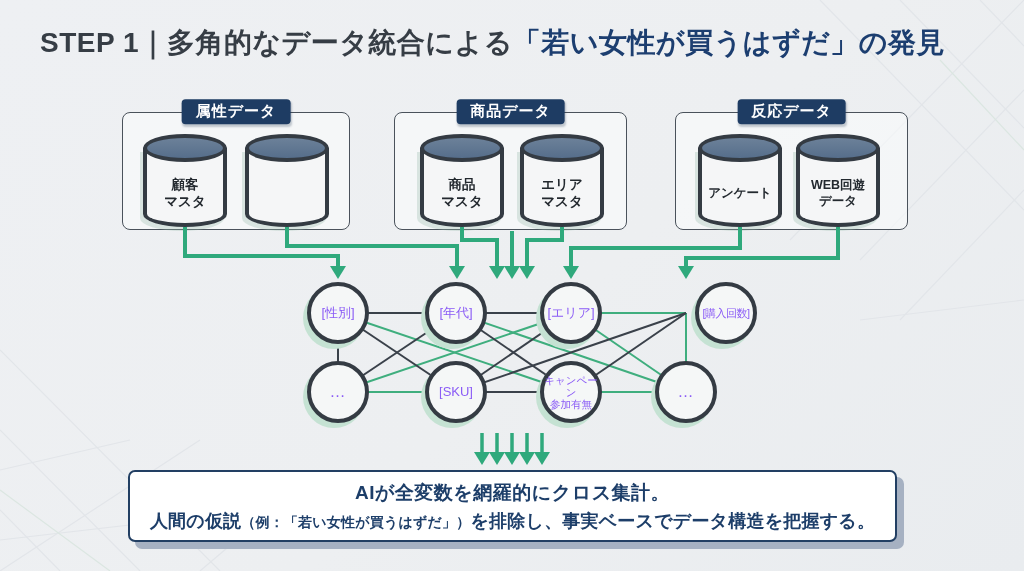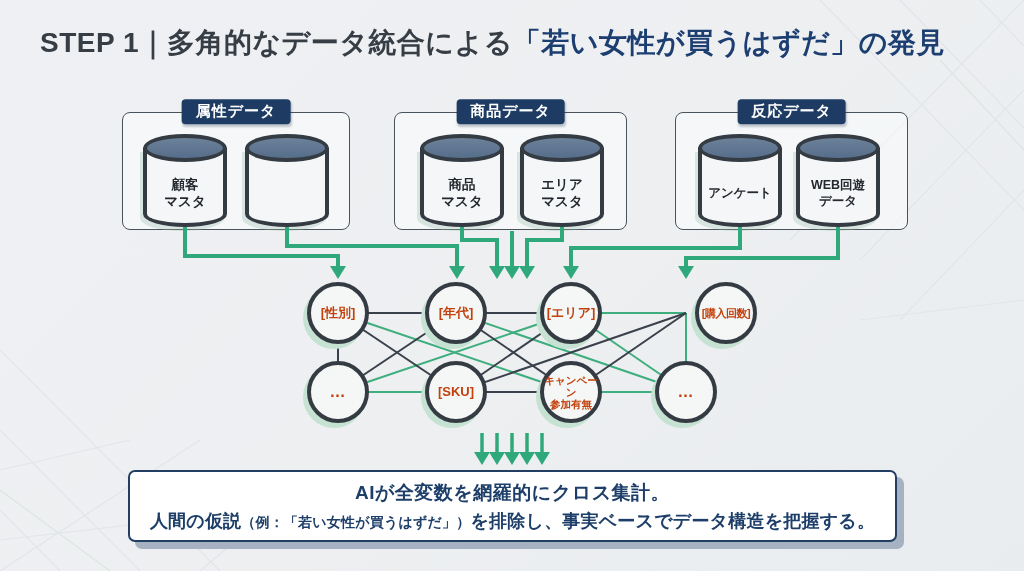--- a/index.html
+++ b/index.html
@@ -43,21 +43,21 @@
     display:flex;align-items:center;justify-content:center;text-align:center;
     font-size:13.5px;line-height:1.25;font-weight:700;color:#23292f;white-space:pre-line;
   }
 
   
   .node{
     position:absolute;width:62px;height:62px;border-radius:50%;
     background:#f5f7f7;border:4px solid #343b43;
     box-shadow:-4px 5px 0 #c5e2d3;
     display:flex;align-items:center;justify-content:center;text-align:center;
-    font-weight:700;color:#c2410c;font-size:13px;line-height:1.15;white-space:pre-line;
+    font-weight:400;color:#8b5cf6;font-size:13px;line-height:1.15;white-space:pre-line;
   }
   .node.small{font-size:11px;letter-spacing:-0.5px;margin-left:40px;}
   .node.tiny{font-size:10.5px;}
   .node.dots{font-size:16px;letter-spacing:1px;}
 
   .net-layer,.arrow-layer{position:absolute;inset:0;pointer-events:none;}
 
   
   .summary{
     position:absolute;left:128px;top:470px;width:769px;height:72px;

